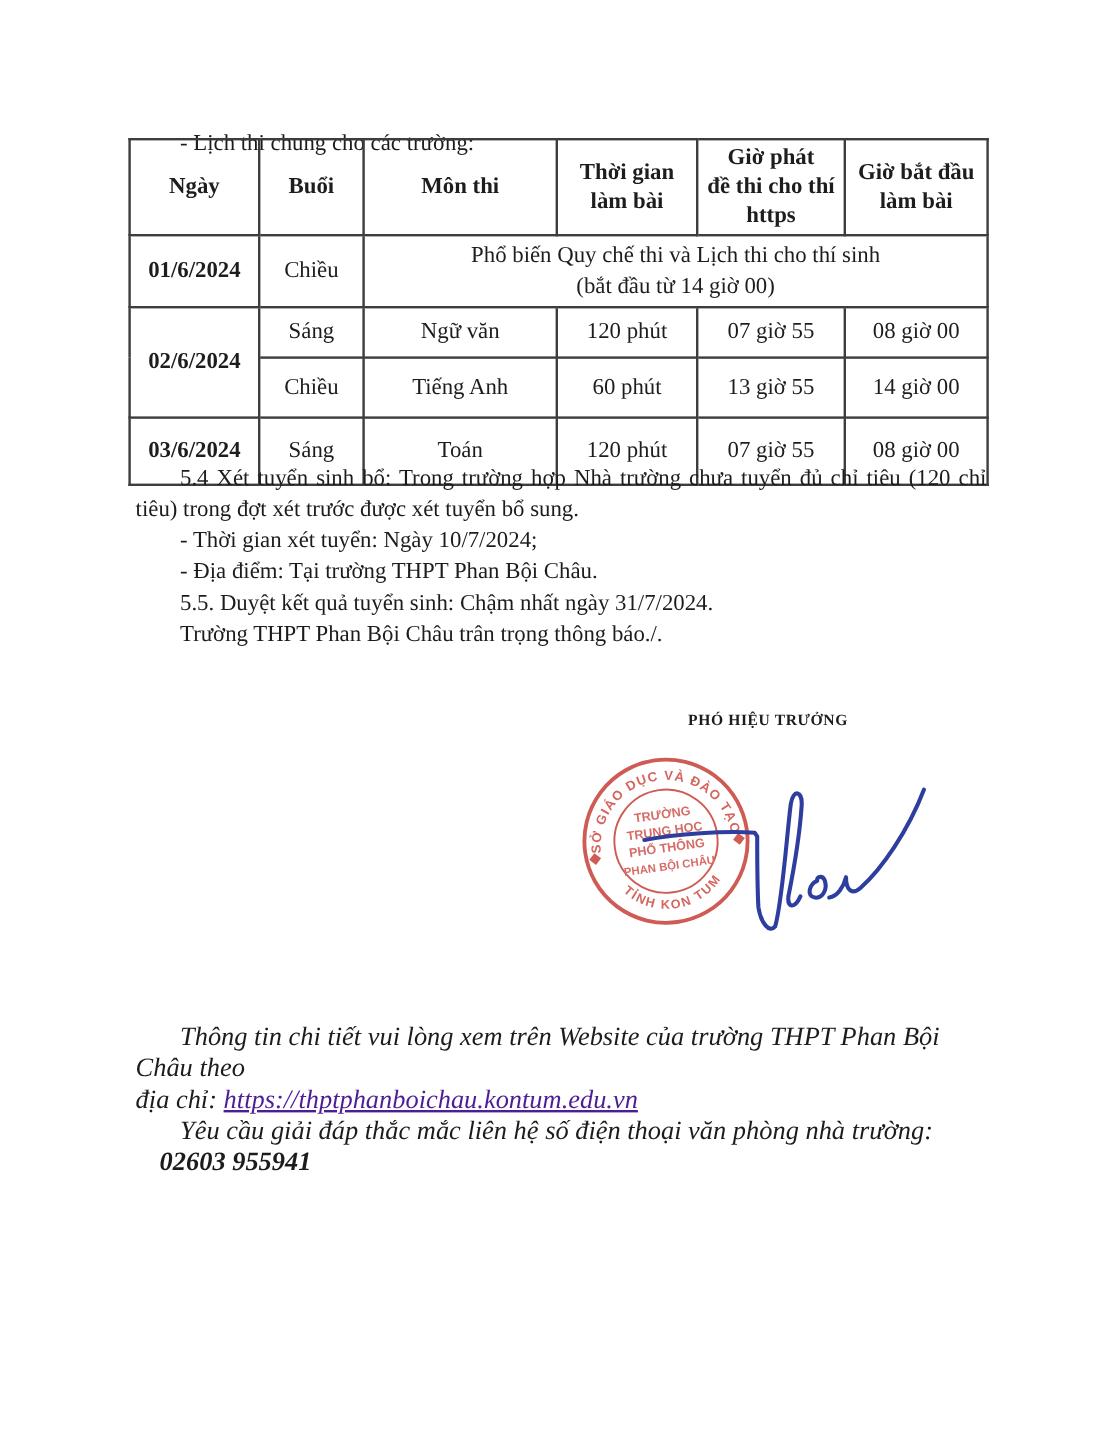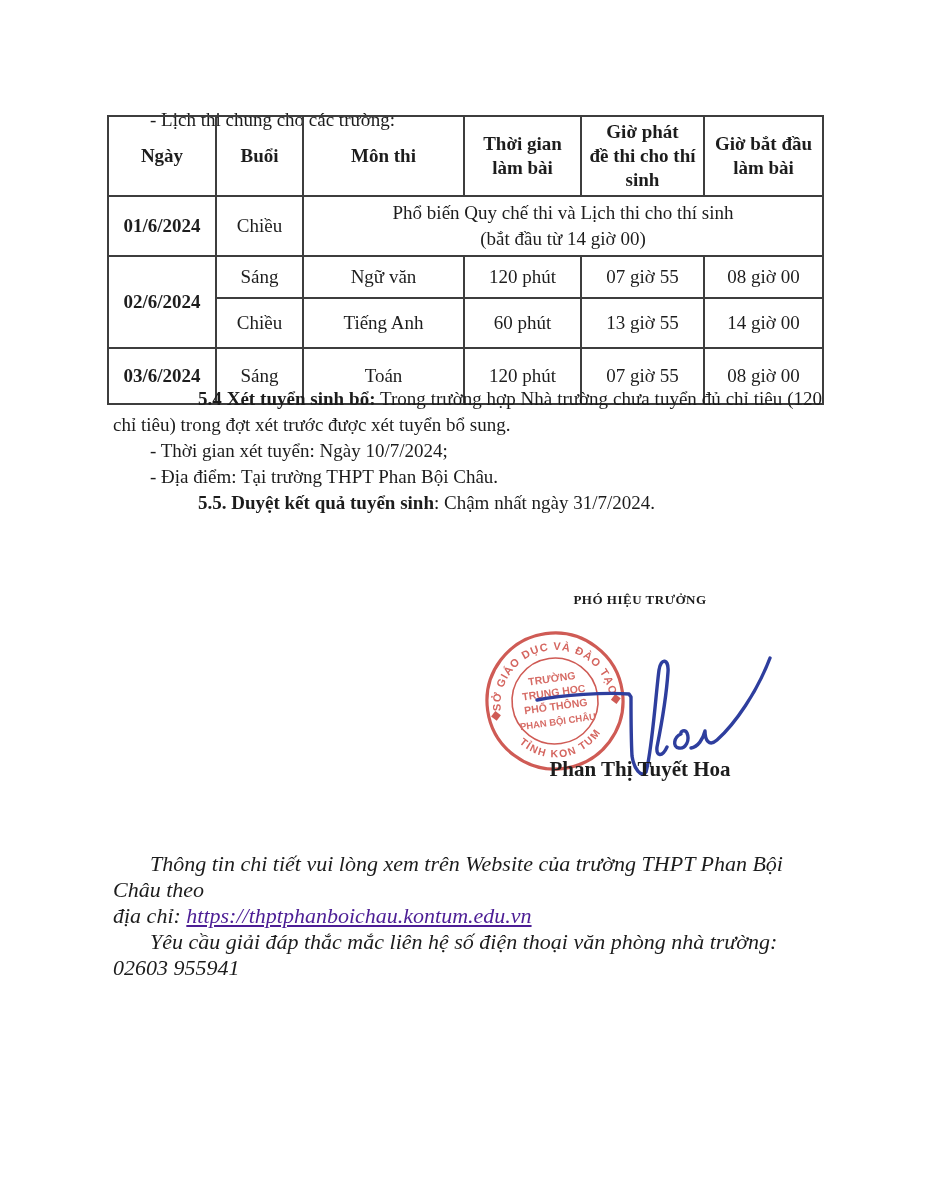--- a/index.html
+++ b/index.html
@@ -31,21 +31,21 @@
   .row-morning td{height:36px;}
   .row-afternoon td{height:44px;}
   .row-last td{height:50px;}
 
   .body-text{
     position:absolute;left:113px;top:386px;width:709px;
     font-size:19px;line-height:26px;
   }
   .para{margin:0;text-indent:37px;text-align:justify;}
   .bullet{margin:0;text-indent:37px;}
-  .bold{font-weight:bold;margin-left:48px;}
+  .bold{font-weight:normal;}
 
   .sign-title{
     position:absolute;left:500px;top:592px;width:280px;
     text-align:center;font-size:13px;font-weight:bold;letter-spacing:.5px;
   }
 
   .stamp-wrap{position:absolute;left:479px;top:625px;width:152px;height:152px;}
   .stamp-wrap svg{display:block;transform:rotate(-8deg);opacity:.88;}
 
   .signature-wrap{position:absolute;left:523px;top:630px;width:280px;height:160px;}
@@ -54,21 +54,21 @@
     position:absolute;left:500px;top:757px;width:280px;text-align:center;
     font-size:21px;font-weight:bold;white-space:nowrap;
   }
 
   .footer{
     position:absolute;left:113px;top:851px;width:712px;
     font-size:22px;line-height:26px;font-style:italic;
   }
   .footer .indent{display:inline-block;width:37px;}
   .footer a{color:#4c1d95;text-decoration:underline;}
-  .footer .phone{font-weight:normal;}
+  .footer .phone{font-weight:bold;margin-left:20px;}
 </style>
 </head>
 <body>
 
 <div class="page">
 
   <p class="intro-line">- Lịch thi chung cho các trường:</p>
 
   <table class="schedule">
     <colgroup>
@@ -81,21 +81,21 @@
     </colgroup>
     <tbody>
         <tr>
       <th>Ngày</th>
       <th>Buổi</th>
       <th>Môn thi</th>
       <th>Thời gian
 làm bài</th>
       <th>Giờ phát
 đề thi cho thí
-sinh</th>
+https</th>
       <th>Giờ bắt đầu
 làm bài</th>
     </tr>
     <tr class="row-event">
       <td class="date-cell">01/6/2024</td>
       <td>Chiều</td>
       <td colspan="4">
         <div>Phổ biến Quy chế thi và Lịch thi cho thí sinh</div>
         <div>(bắt đầu từ 14 giờ 00)</div>
       </td>
@@ -124,20 +124,21 @@
       <td>08 giờ 00</td>
     </tr>
   </tbody>
     </table>
 
   <div class="body-text">
     <p class="para"><span class="bold">5.4 Xét tuyển sinh bổ:</span><span> Trong trường hợp Nhà trường chưa tuyển đủ chỉ tiêu (120 chỉ tiêu) trong đợt xét trước được xét tuyển bổ sung.</span></p>
     <p class="bullet">- Thời gian xét tuyển: Ngày 10/7/2024;</p>
     <p class="bullet">- Địa điểm: Tại trường THPT Phan Bội Châu.</p>
     <p class="bullet"><span class="bold">5.5. Duyệt kết quả tuyển sinh</span><span>: Chậm nhất ngày 31/7/2024.</span></p>
+    <p class="bullet">Trường THPT Phan Bội Châu trân trọng thông báo./.</p>
   </div>
 
   <div class="sign-title">PHÓ HIỆU TRƯỞNG</div>
 
   <div class="stamp-wrap">
     <svg width="152" height="152" viewBox="0 0 152 152">
       <g fill="none" stroke="#c9453e">
         <circle cx="76" cy="76" r="68" stroke-width="3.2"></circle>
         <circle cx="76" cy="76" r="43" stroke-width="1.6"></circle>
       </g>
@@ -172,21 +173,20 @@
                  C129,121 133,62 136,40
                  C138,27 146,29 145,42
                  C143,72 137,102 134,117 C133,126 139,128 144,117"></path>
         <path d="M158,104 C151,107 149,117 156,118 C163,119 167,110 164,103 C162,99 157,101 158,104"></path>
         <path d="M168,118 C175,117 180,109 182,101 C182,110 186,117 194,110
                  C212,94 234,62 247,28"></path>
       </g>
     </svg>
   </div>
 
-  <div class="sign-name">Phan Thị Tuyết Hoa</div>
 
   <div class="footer">
     <div>
       <span class="indent"></span><span>Thông tin chi tiết vui lòng xem trên Website của trường THPT Phan Bội Châu theo</span><br>
       <span>địa chỉ: </span><a href="#">https://thptphanboichau.kontum.edu.vn</a>
     </div>
     <div>
       <span class="indent"></span><span>Yêu cầu giải đáp thắc mắc liên hệ số điện thoại văn phòng nhà trường: </span><span class="phone">02603 955941</span>
     </div>
   </div>

